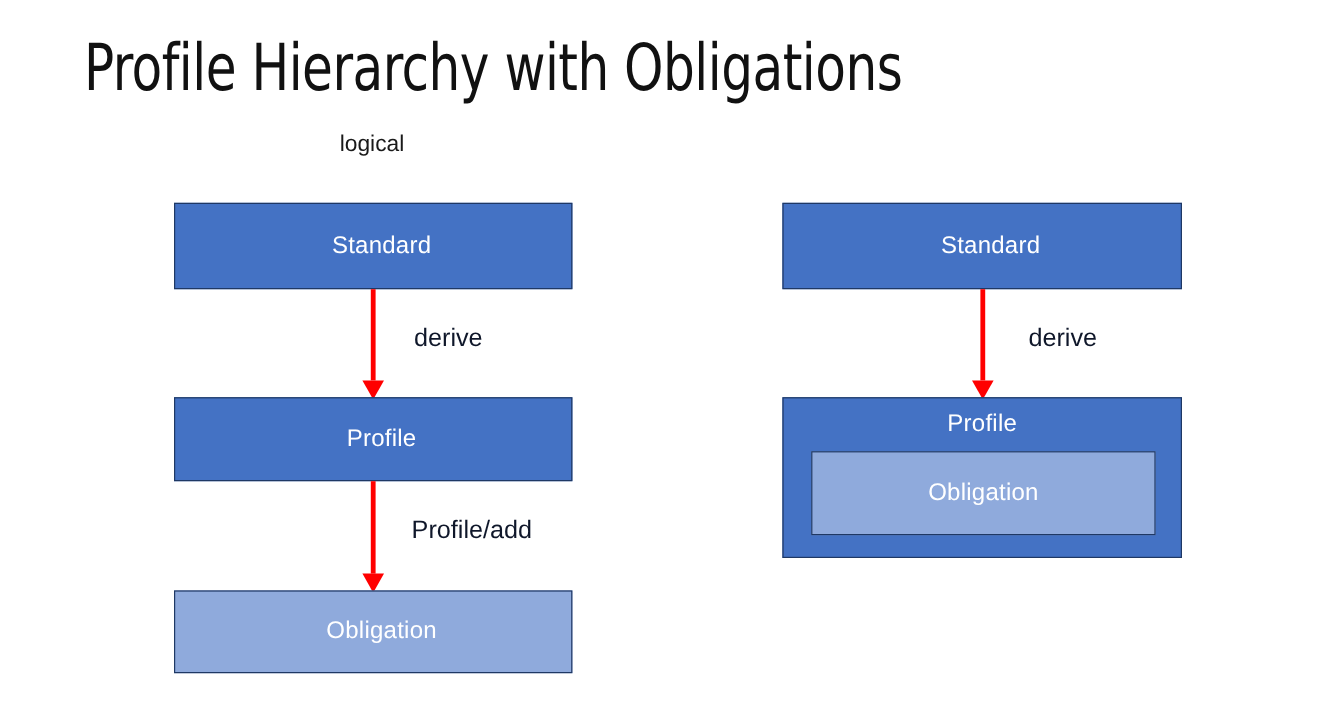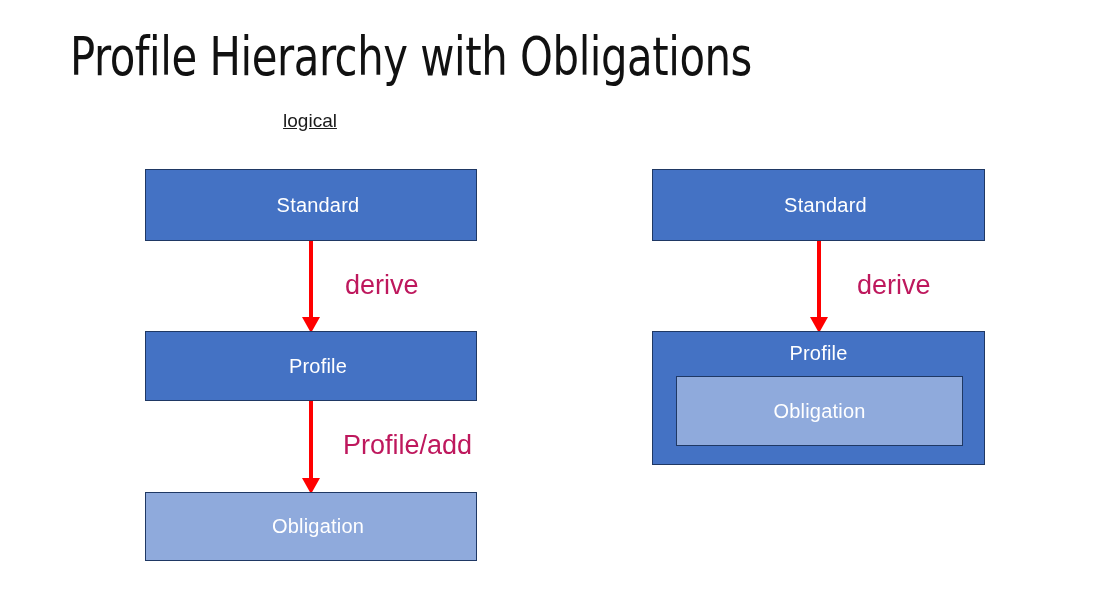--- a/index.html
+++ b/index.html
@@ -41,21 +41,21 @@
 
   
   .col-heading {
     position: absolute;
     font-size: 19px;
     font-weight: 400;
     color: #1a1a1a;
     text-align: center;
     white-space: nowrap;
   }
-  #heading-logical   { left: 210px; top: 110px; width: 200px; text-decoration: underline; }
+  #heading-logical   { left: 210px; top: 110px; width: 200px; }
   #heading-technical { left: 730px; top: 110px; width: 200px; }
 
   
   .node {
     position: absolute;
     box-sizing: border-box;
     border: 1px solid #1f3864;
     display: flex;
     align-items: center;
     justify-content: center;
@@ -137,22 +137,22 @@
   #arrow-derive-logical    { left: 302px; top: 241px; width: 18px; height: 92px; }
   #arrow-derive-logical   .shaft { height: 76px; }
   #arrow-define-logical    { left: 302px; top: 401px; width: 18px; height: 93px; }
   #arrow-define-logical   .shaft { height: 77px; }
   #arrow-derive-technical  { left: 810px; top: 241px; width: 18px; height: 92px; }
   #arrow-derive-technical .shaft { height: 76px; }
 
   
   .edge-label {
     position: absolute;
-    font-size: 27px;
-    color: #be185d;
+    font-size: 21px;
+    color: #0f172a;
     white-space: nowrap;
   }
   #label-derive-logical   { left: 345px; top: 270px; }
   #label-define-logical   { left: 343px; top: 430px; }
   #label-derive-technical { left: 857px; top: 270px; }
 </style>
 </head>
 <body>
 
 <div id="slide">

